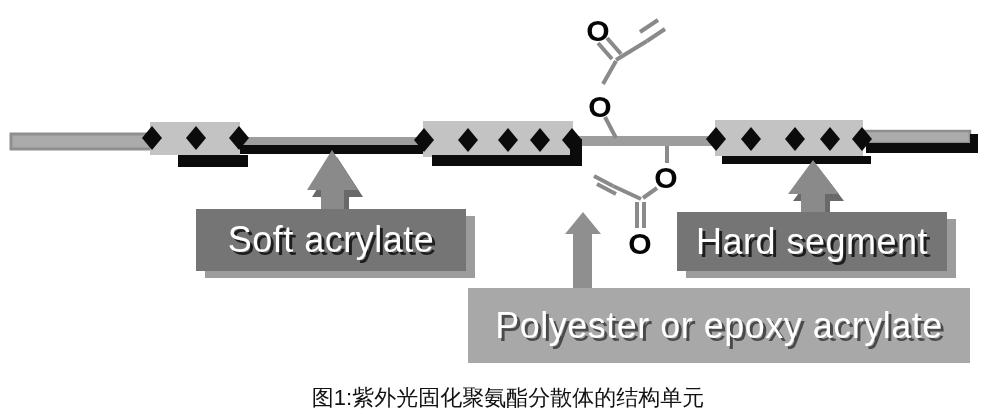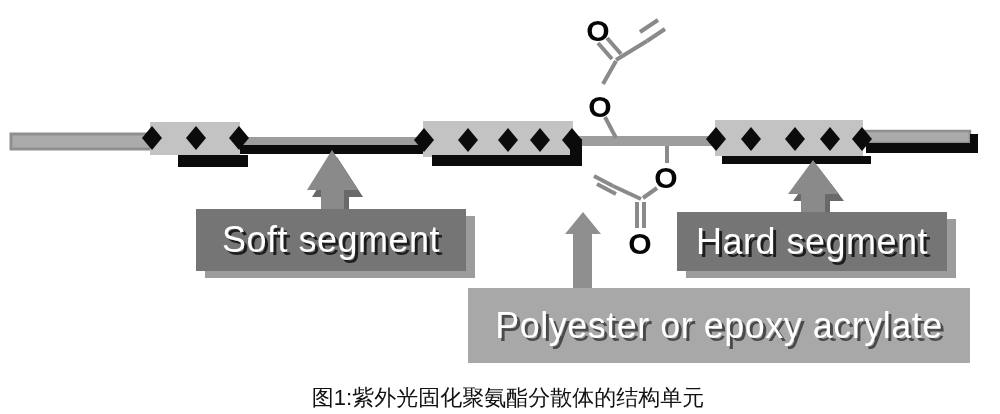--- a/index.html
+++ b/index.html
@@ -101,21 +101,21 @@
     <g>
       <polygon points="337,157 363,197 349,197 349,219 326,219 326,197 312,197" fill="var(--arrow-dark)"></polygon>
       <polygon points="332,150 358,190 344,190 344,214 321,214 321,190 307,190" fill="var(--arrow-gray)"></polygon>
       <polygon points="818,167 844,201 830,201 830,221 806,221 806,201 793,201" fill="var(--arrow-dark)"></polygon>
       <polygon points="813,160 839,194 825,194 825,216 801,216 801,194 788,194" fill="var(--arrow-gray)"></polygon>
       <polygon points="583,212 601,234 592,234 592,292 573,292 573,234 565,234" fill="var(--arrow-light)"></polygon>
     </g>
   </svg>
 
   <div class="callout dark" style="left:196px;top:209px;width:270px;height:62px;">
-    <span>Soft segment</span>
+    <span>Soft acrylate</span>
   </div>
 
   <div class="callout dark" style="left:677px;top:212px;width:270px;height:59px;">
     <span>Hard segment</span>
   </div>
 
   <div class="callout light" style="left:468px;top:288px;width:502px;height:75px;">
     <span>Polyester or epoxy acrylate</span>
   </div>
 

